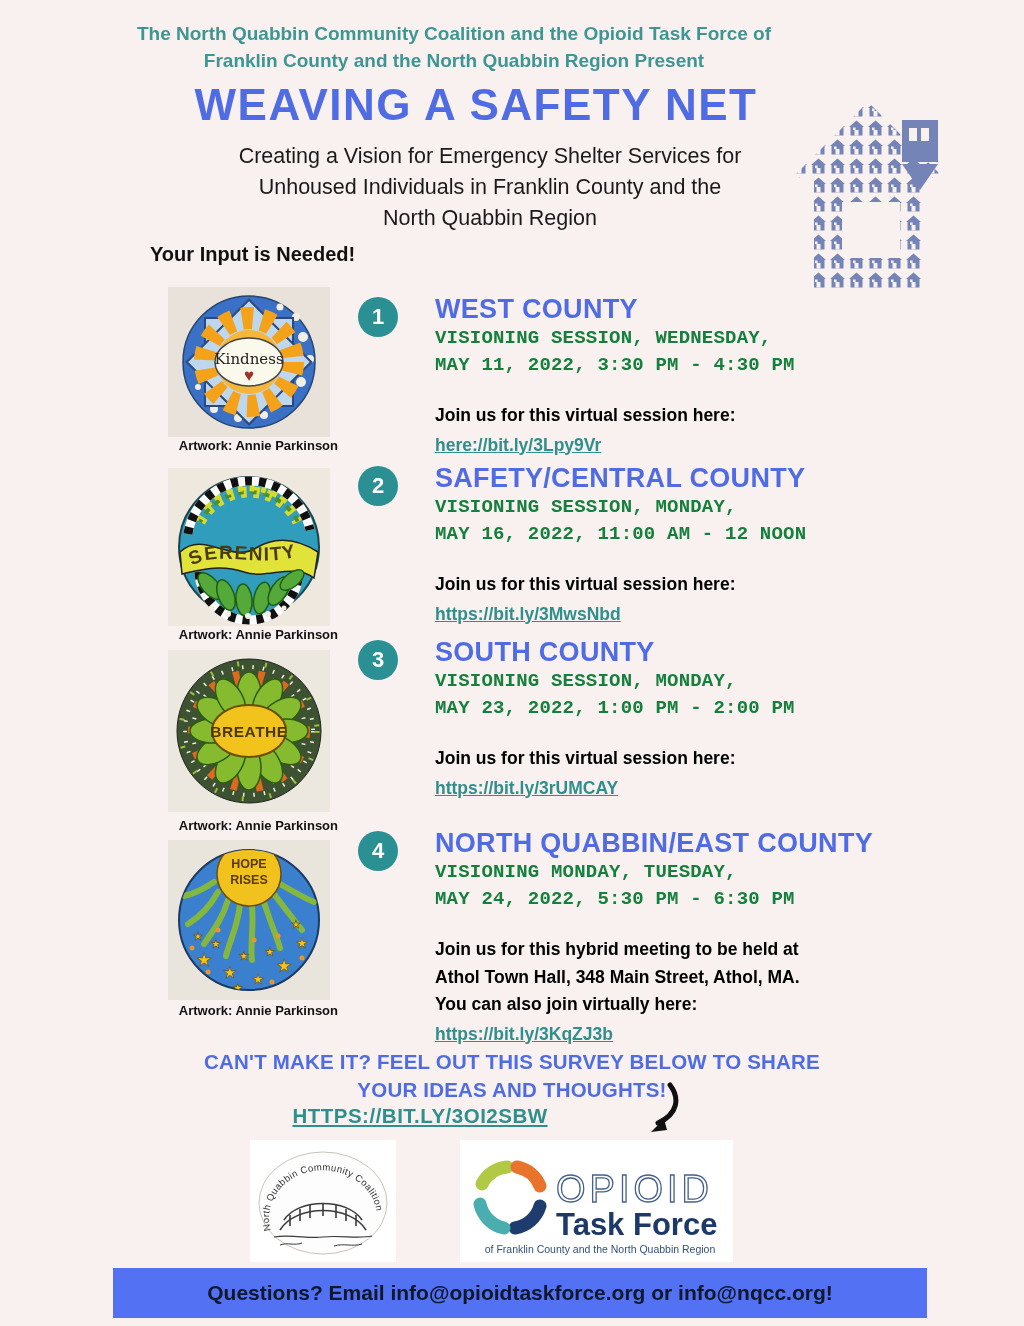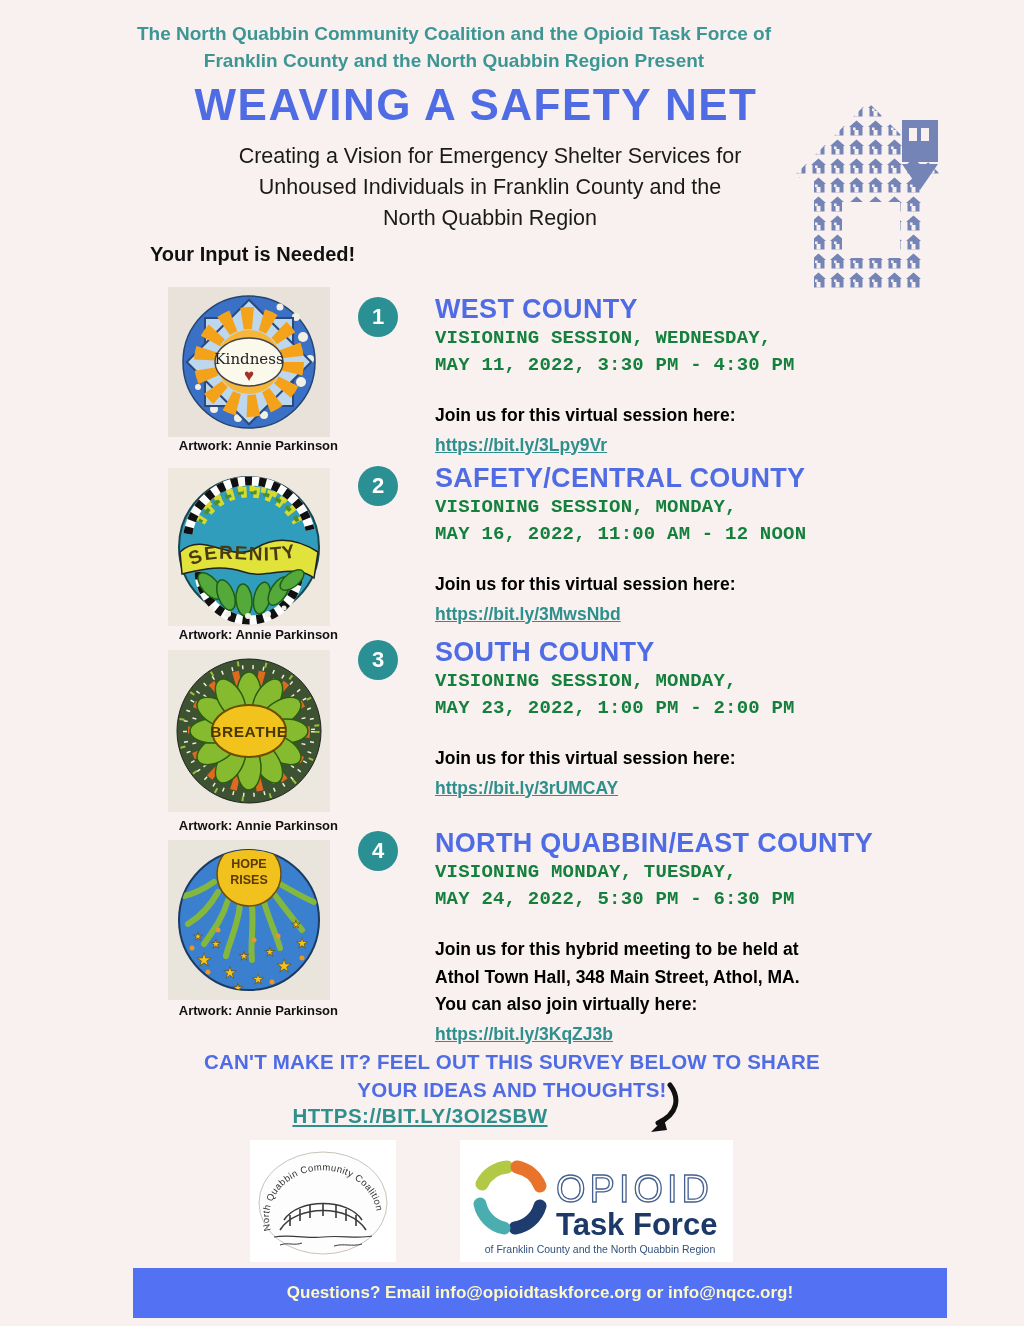--- a/index.html
+++ b/index.html
@@ -33,21 +33,21 @@
   
   .survey{top:1048px;left:0;width:1024px;text-align:center;color:#4f6ce5;
           font-size:20.5px;font-weight:700;line-height:28px;letter-spacing:.2px;}
   .survey-link-row{top:1104px;left:0;width:840px;text-align:center;}
   .survey-link{color:#2e8f8c;font-size:20.5px;font-weight:800;letter-spacing:.5px;
                text-decoration:underline;}
   
   .logo-box{background:#fff;}
   
   .footer-bar{top:1268px;left:113px;width:814px;height:50px;background:#5271f3;
-              color:#fef9c3;font-size:17px;font-weight:bold;text-align:center;line-height:50px;margin-left:20px;}
+              color:#0f172a;font-size:21px;font-weight:bold;text-align:center;line-height:50px;}
 </style>
 </head>
 <body>
 
 <div class="flyer">
 
   <div class="abs presenters">
     <div>The North Quabbin Community Coalition and the Opioid Task Force of</div>
     <div>Franklin County and the North Quabbin Region Present</div>
   </div>
@@ -213,21 +213,21 @@
   </svg>
   <div class="abs art-caption" style="top:1003px;">Artwork: Annie Parkinson</div>
 
   <div class="abs session" style="top:293px;">
     <div class="num-badge">1</div>
     <div class="sess-text">
       <div class="county">WEST COUNTY</div>
       <div class="sched">VISIONING SESSION, WEDNESDAY,</div>
       <div class="sched">MAY 11, 2022, 3:30 PM - 4:30 PM</div>
       <div class="join">Join us for this virtual session here:</div>
-      <a class="sess-link" href="#">https://bit.ly/3Lpy9Vr</a>
+      <a class="sess-link" href="#">here://bit.ly/3Lpy9Vr</a>
     </div>
   </div>
 
   <div class="abs session" style="top:462px;">
     <div class="num-badge">2</div>
     <div class="sess-text">
       <div class="county">SAFETY/CENTRAL COUNTY</div>
       <div class="sched">VISIONING SESSION, MONDAY,</div>
       <div class="sched">MAY 16, 2022, 11:00 AM - 12 NOON</div>
       <div class="join">Join us for this virtual session here:</div>

